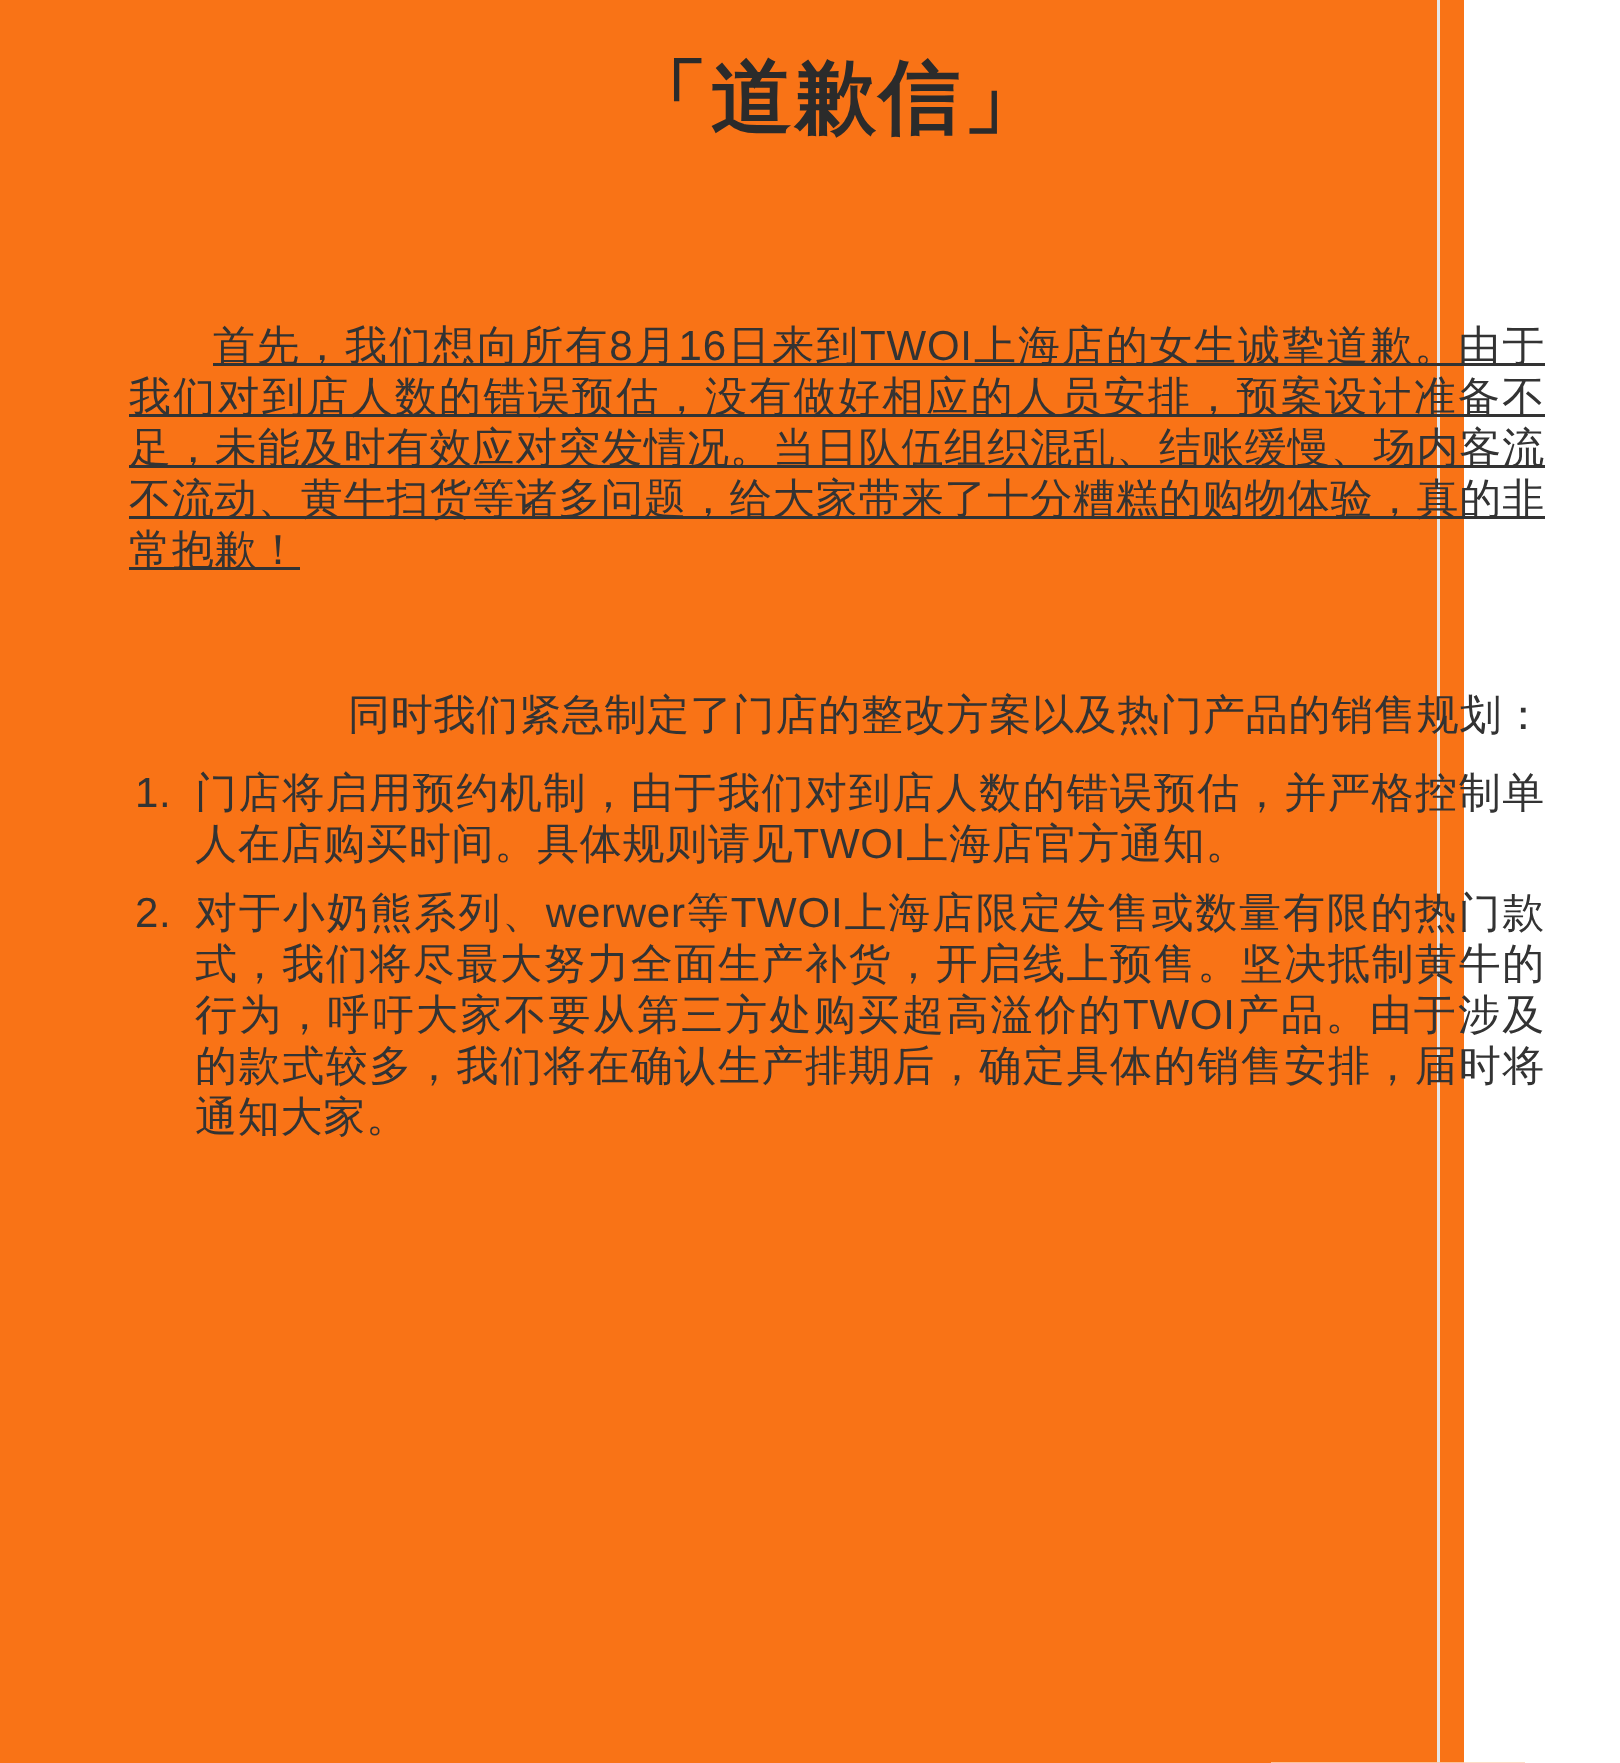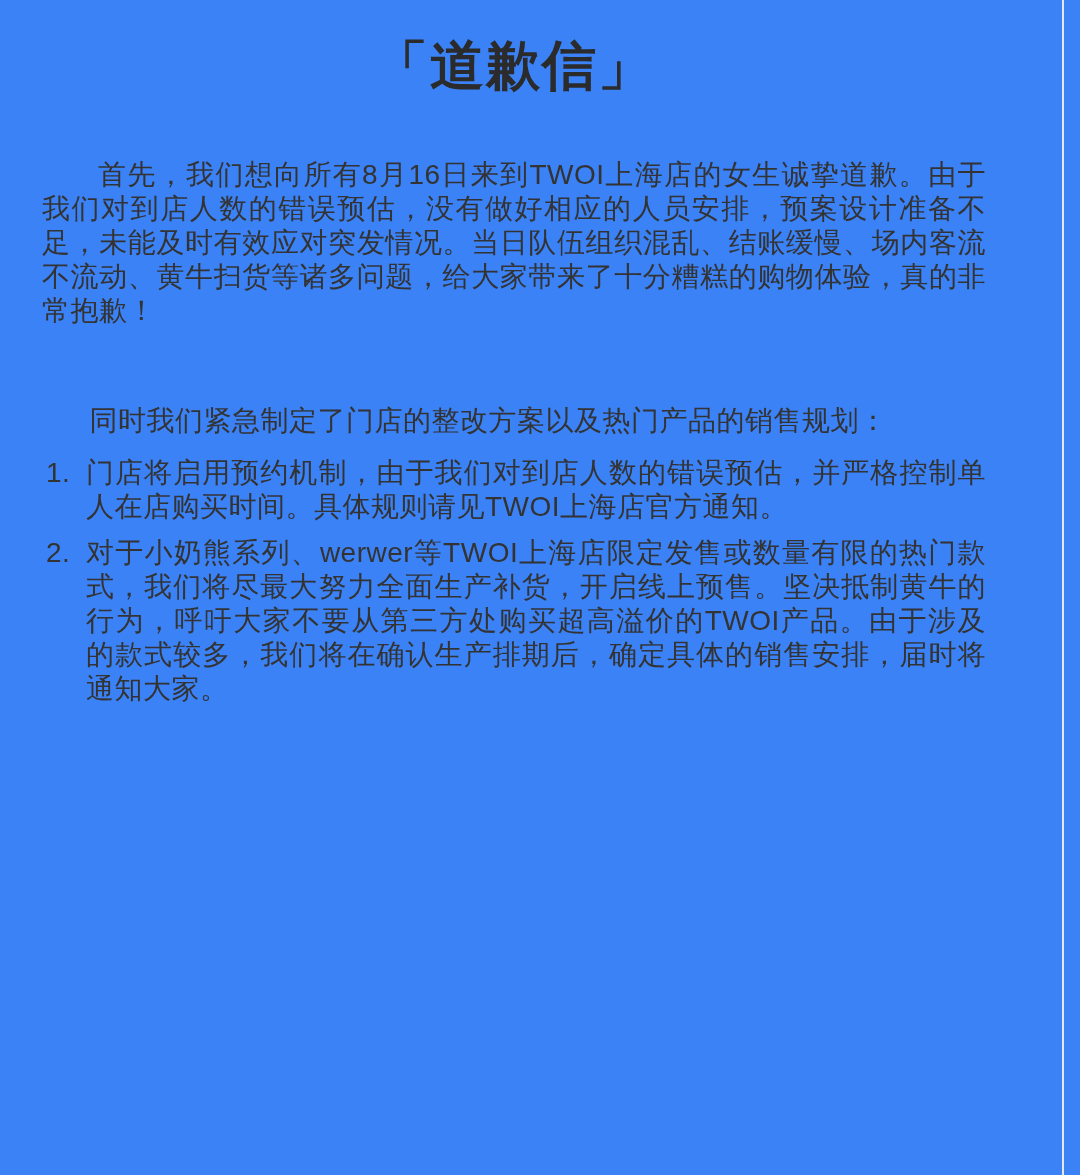--- a/index.html
+++ b/index.html
@@ -5,23 +5,24 @@
   * { margin: 0; padding: 0; box-sizing: border-box; }
   html, body {
     width: 1080px;
     height: 1175px;
     background: #ffffff;
     font-family: "Liberation Sans", "DejaVu Sans", sans-serif;
     overflow: hidden;
   }
   .page {
     position: relative;
-    width: 1080px;
+    width: 976px;
     height: 1175px;
-    background: #3b82f6;
+    background: #f97316;
+    padding-left: 44px;
   }
   .edge-line {
     position: absolute;
     top: 0;
     right: 16px;
     width: 2px;
     height: 100%;
     background: #e6e6e6;
   }
   .content {
@@ -40,29 +41,30 @@
     line-height: 1.3;
   }
   .para {
     font-size: 28px;
     line-height: 34px;
     text-align: justify;
     text-indent: 2em;
     color: #333333;
     letter-spacing: 0.5px;
   }
-  .para-1 { margin-top: 58px; }
+  .para-1 { margin-top: 114px; text-decoration: underline; }
   .para-2 { margin-top: 70px; }
   .plan-intro {
     margin-top: 76px;
     font-size: 28px;
     line-height: 34px;
     text-indent: 1.7em;
     color: #333333;
     letter-spacing: 0.5px;
+    text-align: right;
   }
   .plan-list {
     margin-top: 18px;
     list-style: none;
   }
   .plan-item {
     display: flex;
     align-items: flex-start;
     font-size: 28px;
     line-height: 34px;

